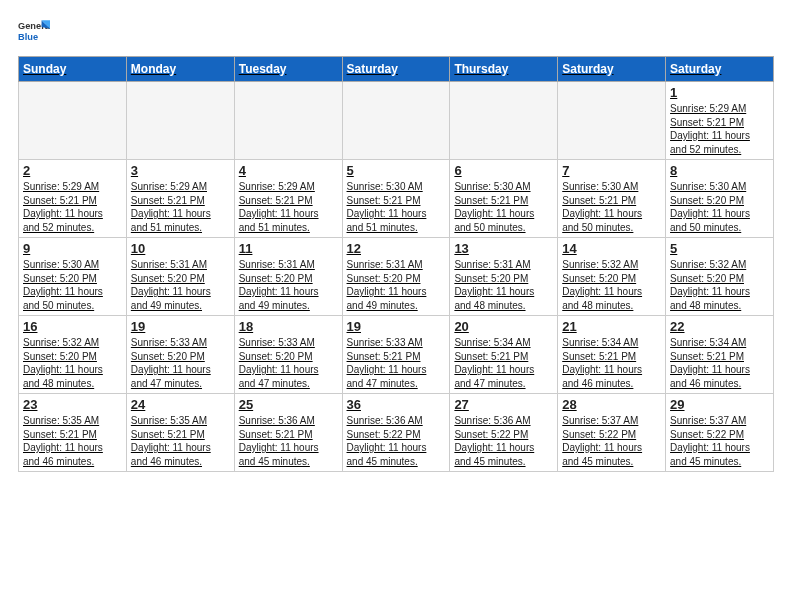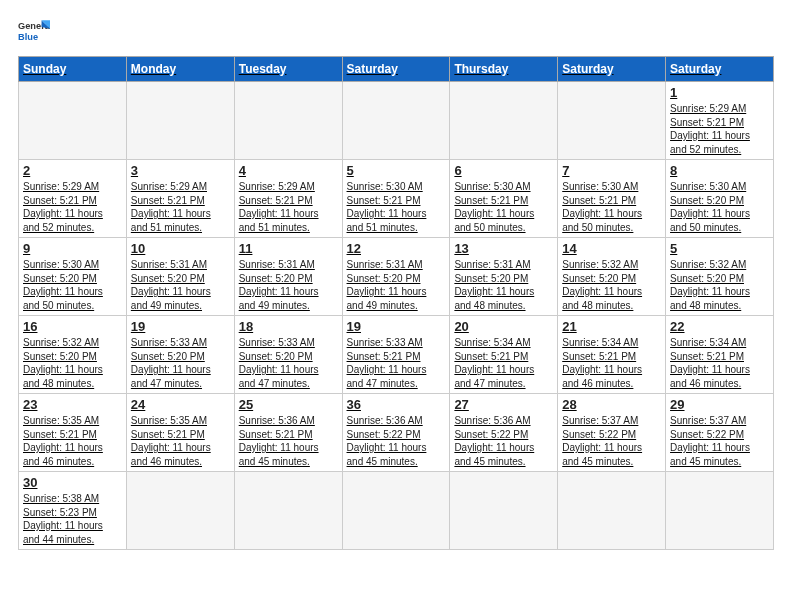--- a/index.html
+++ b/index.html
@@ -244,27 +244,15 @@
           </td>
           <td>
             <span class="day-num">28</span>
             <div class="cell-info">Sunrise: 5:37 AM<br>Sunset: 5:22 PM<br>Daylight: 11 hours<br>and 45 minutes.</div>
           </td>
           <td>
             <span class="day-num">29</span>
             <div class="cell-info">Sunrise: 5:37 AM<br>Sunset: 5:22 PM<br>Daylight: 11 hours<br>and 45 minutes.</div>
           </td>
         </tr>
-        <tr class="last-row">
-          <td>
-            <span class="day-num">30</span>
-            <div class="cell-info">Sunrise: 5:38 AM<br>Sunset: 5:23 PM<br>Daylight: 11 hours<br>and 44 minutes.</div>
-          </td>
-          <td class="empty-cell"></td>
-          <td class="empty-cell"></td>
-          <td class="empty-cell"></td>
-          <td class="empty-cell"></td>
-          <td class="empty-cell"></td>
-          <td class="empty-cell"></td>
-        </tr>
       </tbody>
   </table>
 </div>
 
 </body></html>

